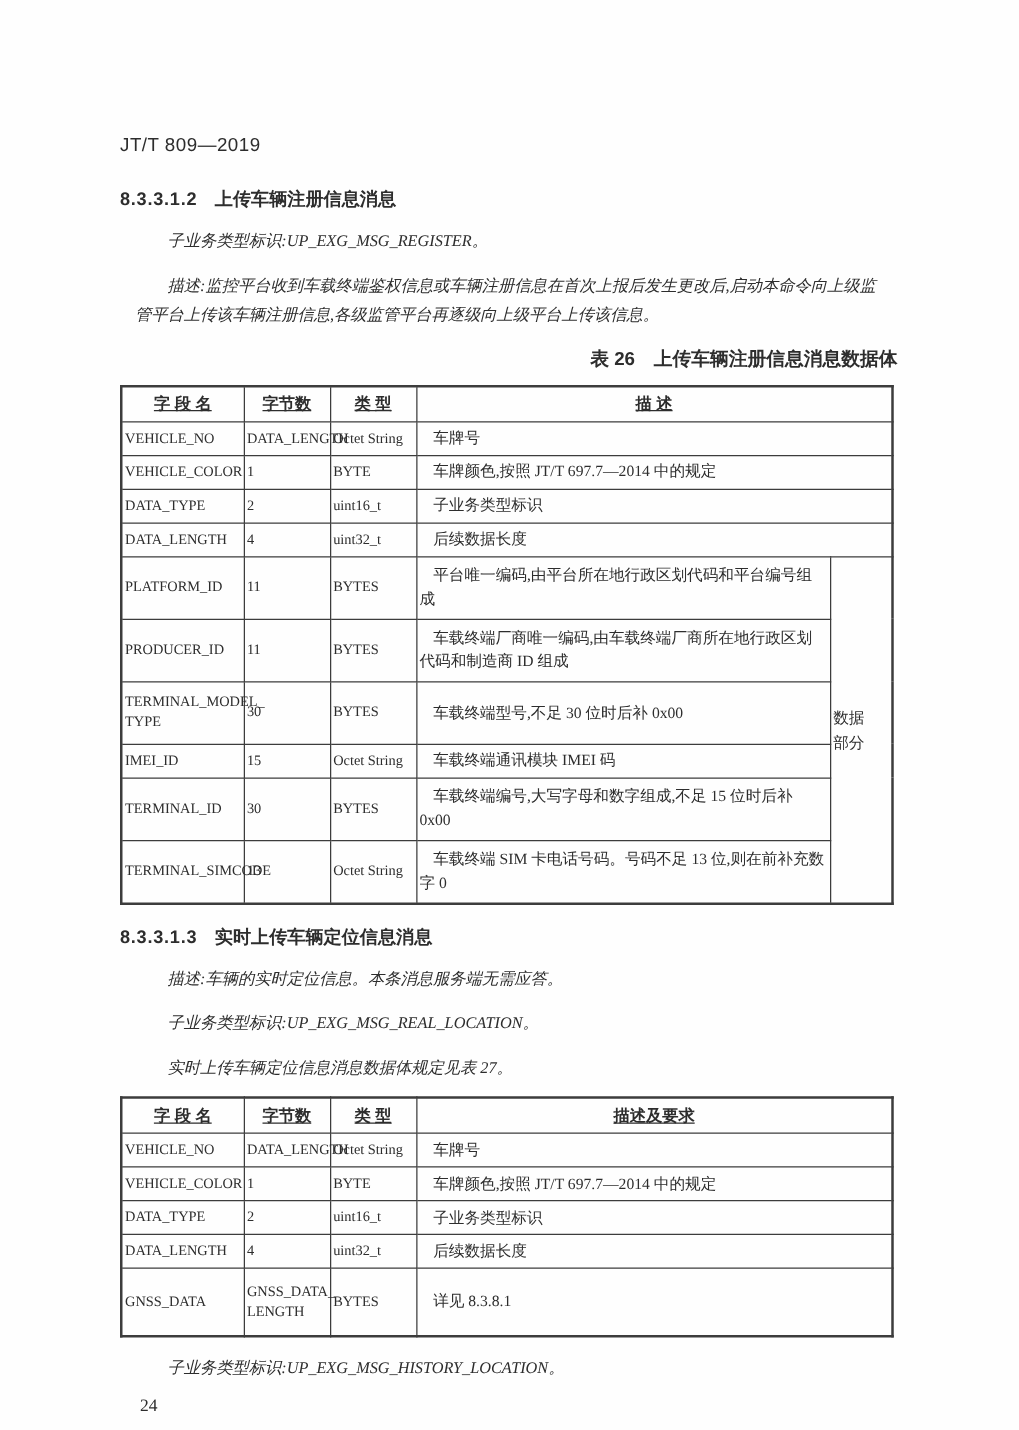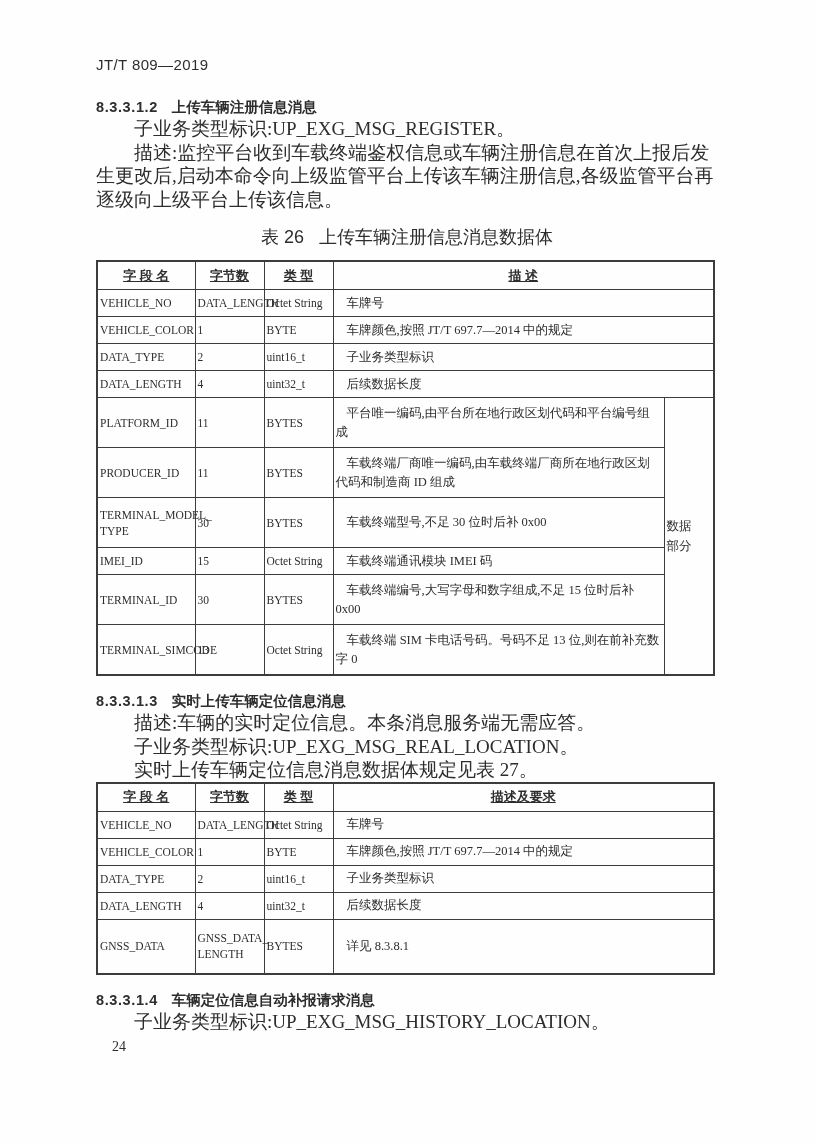--- a/index.html
+++ b/index.html
@@ -1,44 +1,45 @@
 <!DOCTYPE html>
 <html><head>
 <meta charset="utf-8">
 <style>
   html,body { margin:0; padding:0; background:#ffffff; }
   .page {
     width:815px; height:1144px;
     background:#fefefe;
     box-sizing:border-box;
-    padding:56px 97px 0 96px;
+    padding:108px 97px 0 96px;
     font-family:"Liberation Serif", serif;
     color:#2d2d2d;
     overflow:hidden;
     position:relative;
   }
   .doc-code {
     font-family:"Liberation Sans", sans-serif;
     font-size:15px; font-weight:500; letter-spacing:0.4px;
   }
   .clause {
     margin-top:25px;
     font-family:"Liberation Sans", sans-serif;
     font-size:14.5px; font-weight:600;
   }
   .clause.tight { margin-top:16px; }
   .clause .num { margin-right:14px; letter-spacing:0.6px; }
   p.body {
-    margin:0; font-size:19px; line-height:23.5px;
+    margin:12px; font-size:13px; line-height:23.5px;
     text-indent:2em;
+    font-style:italic;
   }
   .caption {
-    text-align:center;
-    font-family:"Liberation Sans", sans-serif;
-    font-size:18px; font-weight:400;
+    text-align:right;
+    font-family:"Liberation Sans", sans-serif;
+    font-size:15px; font-weight:700;
     margin:14px 0 11px 0;
   }
   .caption .cap-label { margin-right:15px; }
   table.spec {
     border-collapse:collapse;
     table-layout:fixed;
     width:617px;
     border:2px solid #3c3c3c;
     font-size:12.5px;
     color:#2d2d2d;
@@ -230,20 +231,17 @@
       <tr class="h3">
         <td class="f">GNSS_DATA</td>
         <td class="b">GNSS_DATA_
 LENGTH</td>
         <td class="t">BYTES</td>
         <td class="d">详见 8.3.8.1</td>
       </tr>
     </tbody>
   </table>
 
-  <div class="clause tight">
-    <span class="num">8.3.3.1.4</span><span>车辆定位信息自动补报请求消息</span>
-  </div>
   <p class="body">子业务类型标识:UP_EXG_MSG_HISTORY_LOCATION。</p>
 
   <div class="page-num">24</div>
 
 </div>
 
 </body></html>

